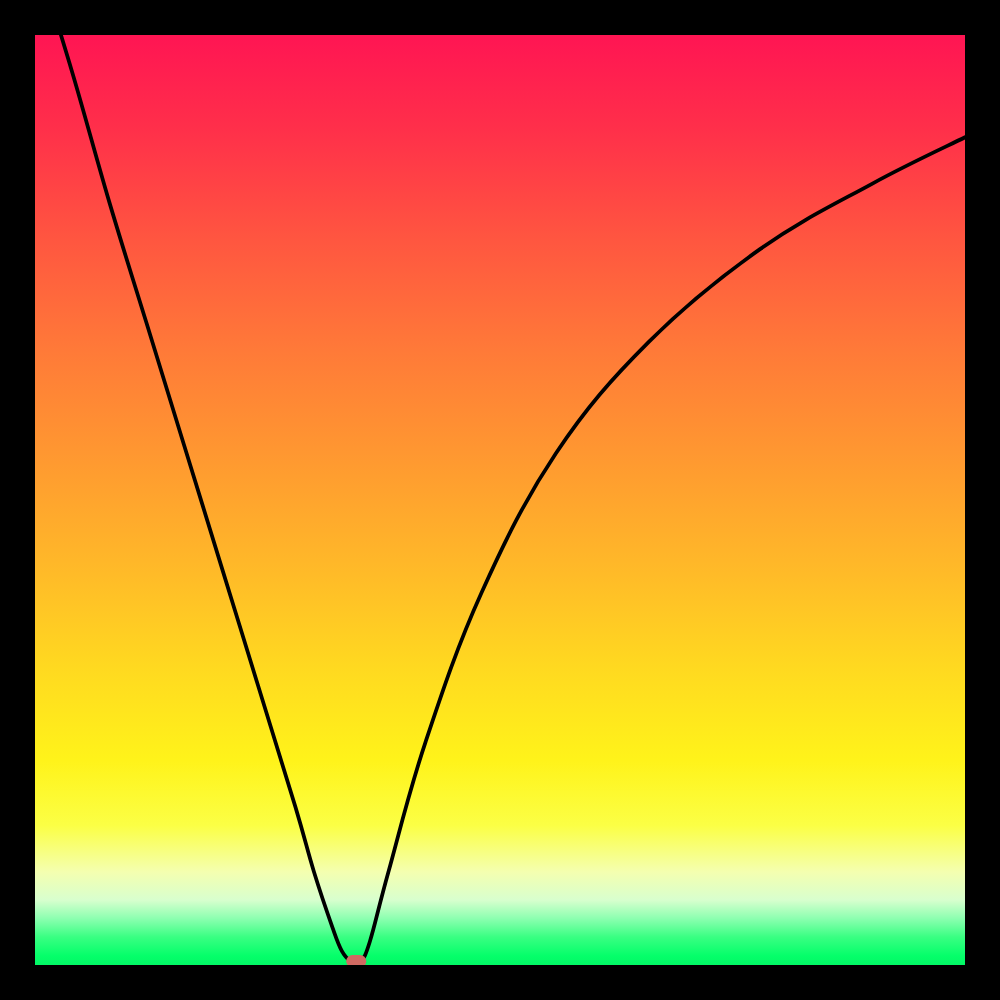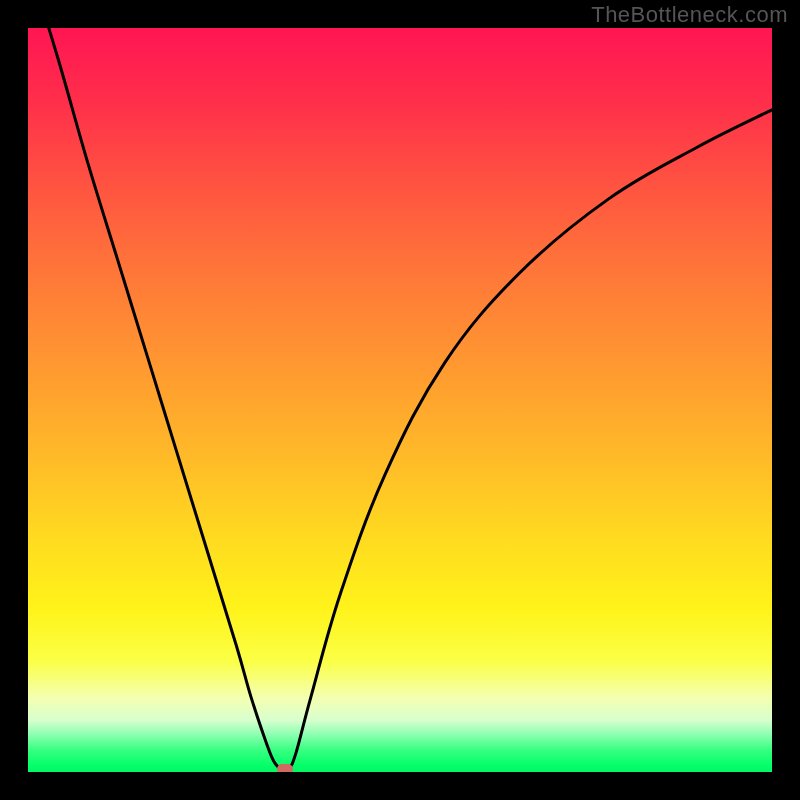--- a/index.html
+++ b/index.html
@@ -72,21 +72,20 @@
     border-radius: 6px;
     transform: translate(-50%, -50%);
     z-index: 6;
   }
 </style>
 </head>
 <body>
 
 <div class="frame">
 
-  <div class="watermark">TheBottleneck.com</div>
 
   <div class="plot-area">
     <div class="gradient"></div>
 
     <svg class="curve" viewBox="0 0 744 744" preserveAspectRatio="none">
       <path id="curve-path" fill="none" stroke="#000" stroke-width="3" stroke-linecap="round" stroke-linejoin="round" d="M 0.00 -66.96 C 5.46 -49.23, 18.85 -7.07, 29.76 29.76 C 40.67 66.59, 48.61 97.09, 59.52 133.92 C 70.43 170.75, 78.37 195.18, 89.28 230.64 C 100.19 266.10, 108.13 291.90, 119.04 327.36 C 129.95 362.82, 137.89 388.62, 148.80 424.08 C 159.71 459.54, 167.65 485.34, 178.56 520.80 C 189.47 556.26, 200.14 590.24, 208.32 617.52 C 216.50 644.80, 217.74 651.87, 223.20 669.60 C 228.66 687.33, 233.99 702.65, 238.08 714.24 C 242.17 725.83, 242.79 727.93, 245.52 732.84 C 248.25 737.75, 250.23 739.52, 252.96 741.02 C 255.69 742.52, 257.67 743.89, 260.40 741.02 C 263.13 738.16, 263.75 738.49, 267.84 725.40 C 271.93 712.31, 274.54 698.93, 282.72 669.60 C 290.90 640.27, 298.84 606.36, 312.48 565.44 C 326.12 524.52, 338.02 488.68, 357.12 446.40 C 376.22 404.12, 392.09 371.63, 416.64 334.80 C 441.19 297.97, 461.03 275.53, 491.04 245.52 C 521.05 215.51, 547.58 194.31, 580.32 171.12 C 613.06 147.93, 639.59 135.41, 669.60 119.04 C 699.61 102.67, 730.36 88.66, 744.00 81.84"></path>
     </svg>
 
     <div class="minimum-dot" id="min-dot" style="left: 256.68px; top: 741.024px;"></div>
   </div>

